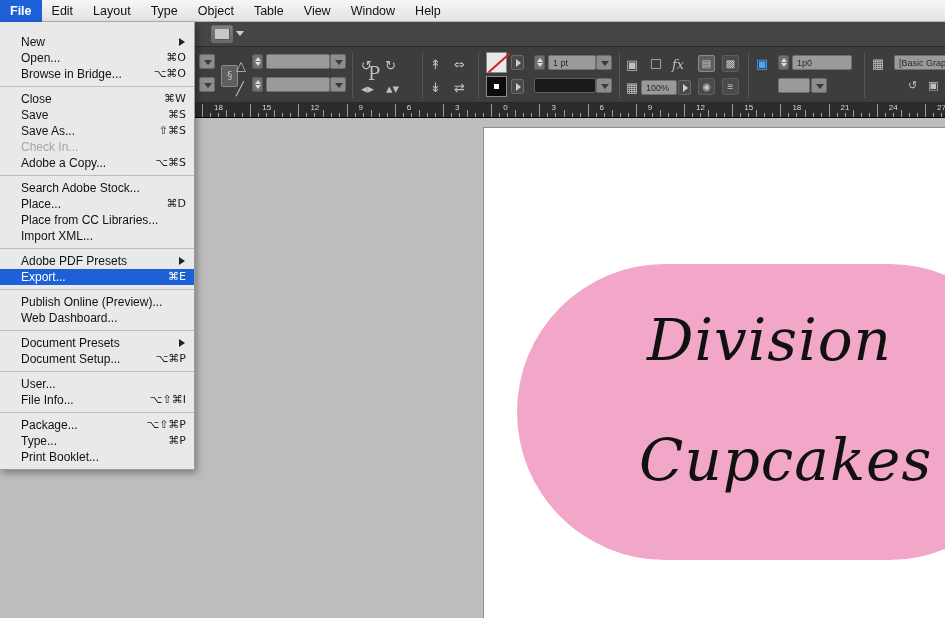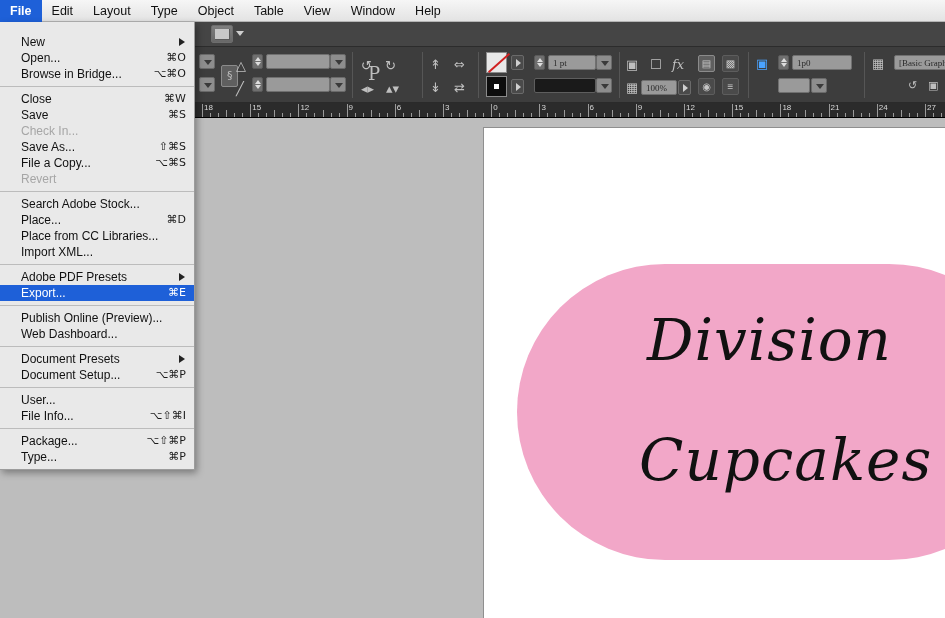--- a/index.html
+++ b/index.html
@@ -53,21 +53,21 @@
   }
   .ts-main {
     position: absolute; left: 0; top: 25px; width: 945px; height: 56px;
     background: #3d3d3d; border-bottom: 1px solid #2a2a2a;
   }
   .sep { position: absolute; top: 5px; width: 1px; height: 46px; background: #565656; }
 
   .fld {
     position: absolute; background: #9a9a9a; border: 1px solid #707070;
     border-radius: 2px; height: 15px; color: #2a2a2a; font-size: 9px;
-    line-height: 14px; padding-left: 4px; overflow: hidden; white-space: nowrap; font-family: Liberation Serif, serif;
+    line-height: 14px; padding-left: 4px; overflow: hidden; white-space: nowrap;
   }
   .fld.dark { background: #1a1a1a; border-color: #5e5e5e; }
   .drop {
     position: absolute; width: 16px; height: 15px; background: #8d8d8d;
     border: 1px solid #6a6a6a; border-radius: 2px;
   }
   .drop::after {
     content: ""; position: absolute; left: 4px; top: 5px;
     width: 0; height: 0; border-left: 4px solid transparent;
     border-right: 4px solid transparent; border-top: 5px solid #3a3a3a;
@@ -118,21 +118,21 @@
 
   
   .hruler {
     position: absolute; left: 0; top: 103px; width: 945px; height: 15px;
     background: #2b2b2b; border-bottom: 1px solid #000;
     overflow: hidden;
   }
   .hruler .tick { position: absolute; bottom: 0; width: 1px; background: #9a9a9a; }
   .hruler .lbl {
     position: absolute; top: 0px; font-size: 8px; color: #d8d8d8;
-    font-family: "Liberation Sans", sans-serif; padding-left: 2px;
+    font-family: "Liberation Sans", sans-serif; padding-left: 12px;
   }
   .ruler-gap {
     position: absolute; left: 0; top: 118px; width: 945px; height: 7px;
     background: #bdbdbd;
   }
 
   
   .canvas {
     position: absolute; left: 0; top: 118px; width: 945px; height: 500px;
     background: #bdbdbd;
@@ -422,39 +422,39 @@
     </div>
   </div>
 
   <div class="menu" id="filemenu">
       <div class="mi"><span>New</span><span class="subarrow"></span></div>
       <div class="mi"><span>Open...</span><span class="sc">⌘O</span></div>
       <div class="mi"><span>Browse in Bridge...</span><span class="sc">⌥⌘O</span></div>
       <div class="divider"></div>
       <div class="mi"><span>Close</span><span class="sc">⌘W</span></div>
       <div class="mi"><span>Save</span><span class="sc">⌘S</span></div>
+      <div class="mi"><span>Save As...</span><span class="sc">⇧⌘S</span></div>
       <div class="mi dim"><span>Check In...</span></div>
-      <div class="mi"><span>Save As...</span><span class="sc">⇧⌘S</span></div>
-      <div class="mi"><span>File a Copy...</span><span class="sc">⌥⌘S</span></div>
-      <div class="mi dim"><span>Revert</span></div>
+      <div class="mi"><span>Adobe a Copy...</span><span class="sc">⌥⌘S</span></div>
       <div class="divider"></div>
       <div class="mi"><span>Search Adobe Stock...</span></div>
       <div class="mi"><span>Place...</span><span class="sc">⌘D</span></div>
       <div class="mi"><span>Place from CC Libraries...</span></div>
       <div class="mi"><span>Import XML...</span></div>
       <div class="divider"></div>
       <div class="mi"><span>Adobe PDF Presets</span><span class="subarrow"></span></div>
       <div class="mi sel"><span>Export...</span><span class="sc">⌘E</span></div>
       <div class="divider"></div>
       <div class="mi"><span>Publish Online (Preview)...</span></div>
       <div class="mi"><span>Web Dashboard...</span></div>
       <div class="divider"></div>
       <div class="mi"><span>Document Presets</span><span class="subarrow"></span></div>
       <div class="mi"><span>Document Setup...</span><span class="sc">⌥⌘P</span></div>
       <div class="divider"></div>
       <div class="mi"><span>User...</span></div>
       <div class="mi"><span>File Info...</span><span class="sc">⌥⇧⌘I</span></div>
       <div class="divider"></div>
       <div class="mi"><span>Package...</span><span class="sc">⌥⇧⌘P</span></div>
       <div class="mi"><span>Type...</span><span class="sc">⌘P</span></div>
+      <div class="mi"><span>Print Booklet...</span></div>
     </div>
 
 </div>
 
 </body></html>

